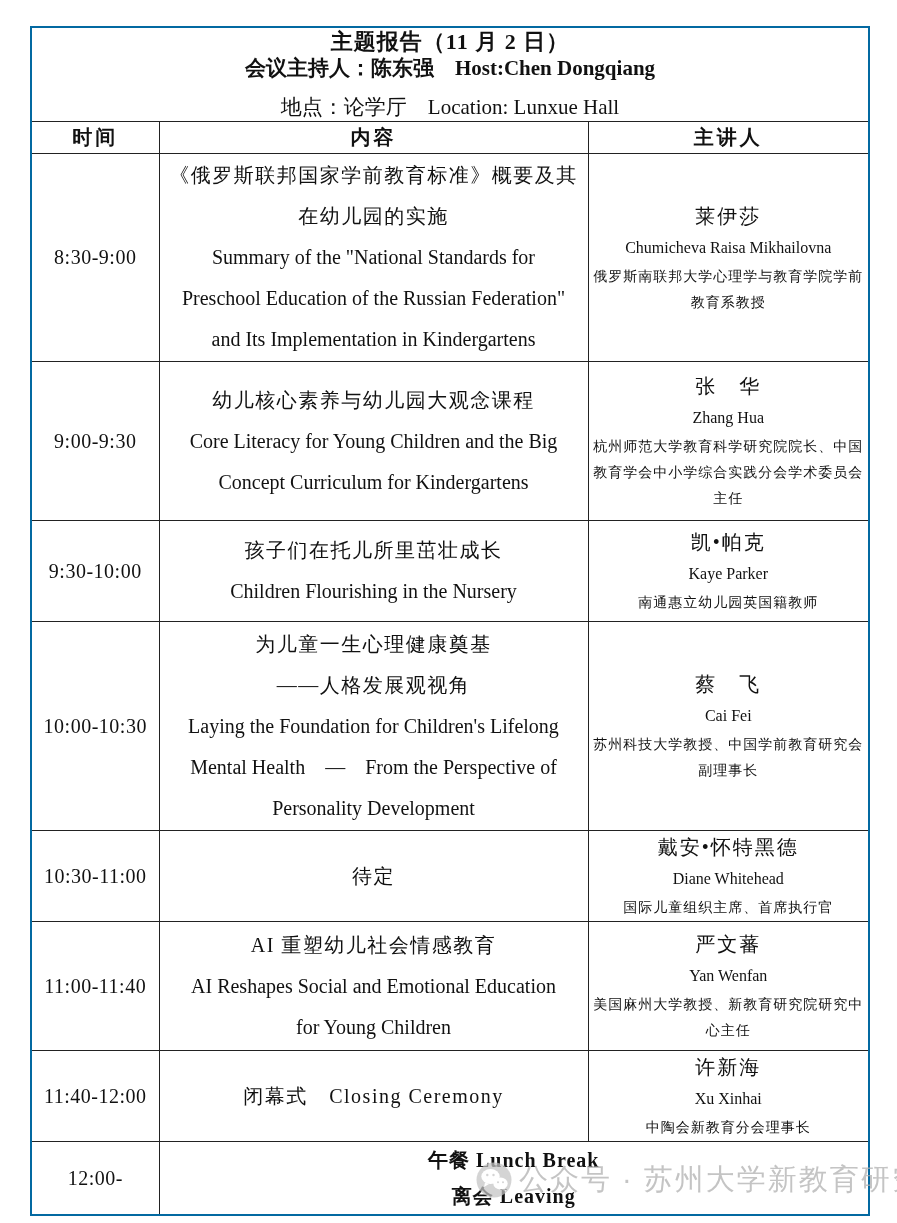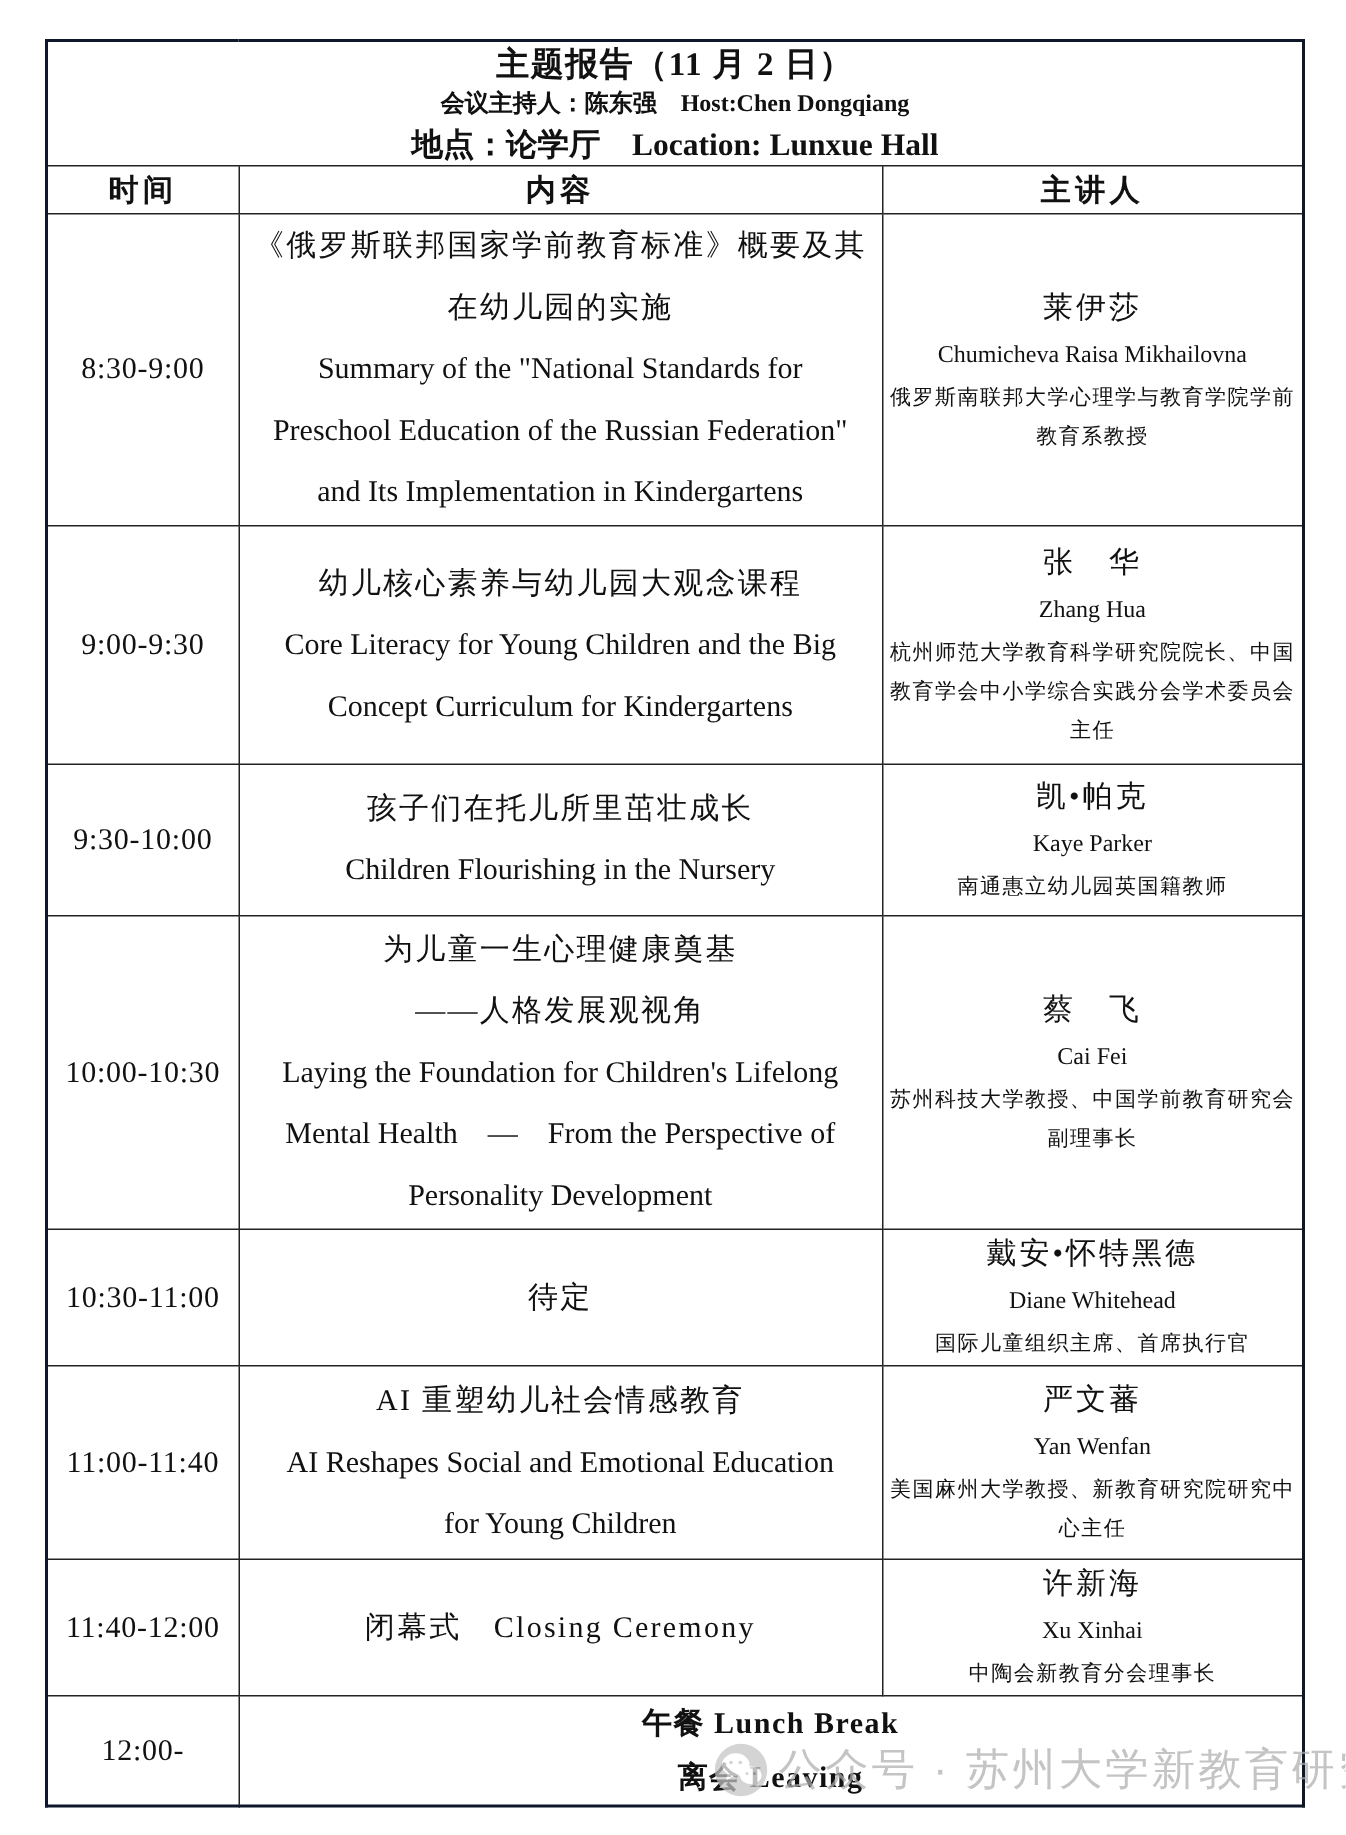--- a/index.html
+++ b/index.html
@@ -17,34 +17,34 @@
   }
   .sheet {
     position: absolute;
     left: 30px;
     top: 26px;
   }
   table.schedule {
     border-collapse: collapse;
     table-layout: fixed;
     width: 838px;
-    border: 2px solid #0f172a;
+    border: 2px solid #0369a1;
   }
   table.schedule td {
     border: 1px solid #222222;
     padding: 0;
     text-align: center;
     vertical-align: middle;
     background: #ffffff;
   }
   
   .title-cell { height: 82px; }
   .t-line1 { font-size: 22px; font-weight: bold; line-height: 27px; letter-spacing: 1px; }
-  .t-line2 { font-size: 16px; font-weight: bold; line-height: 27px; }
-  .t-line3 { font-size: 21px; font-weight: bold; line-height: 27px; }
+  .t-line2 { font-size: 21px; font-weight: bold; line-height: 27px; }
+  .t-line3 { font-size: 21px; font-weight: normal; line-height: 27px; margin-top: 12px; }
   .colhead-row { height: 32px; }
   .colhead { font-size: 20px; letter-spacing: 3px; font-weight: bold; }
   
   tr.r1 { height: 208px; }
   tr.r2 { height: 159px; }
   tr.r3 { height: 101px; }
   tr.r4 { height: 209px; }
   tr.r5 { height: 91px; }
   tr.r6 { height: 129px; }
   tr.r7 { height: 91px; }

